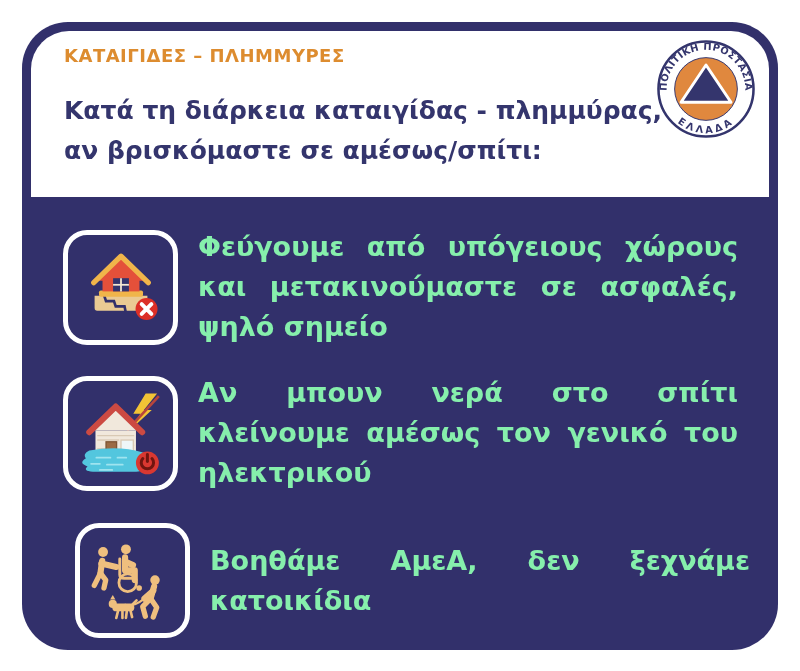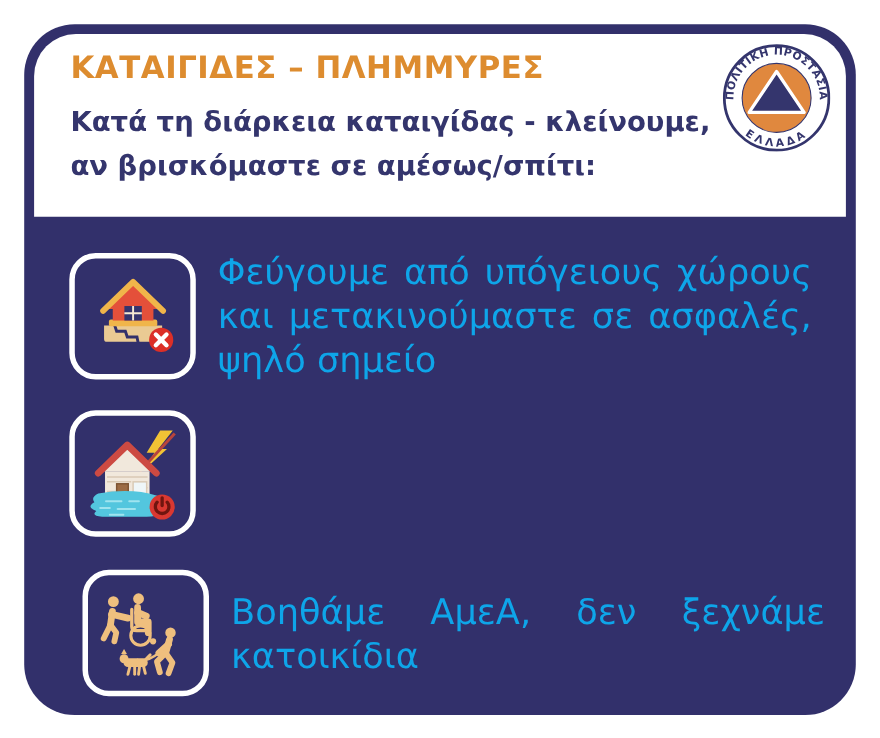--- a/index.html
+++ b/index.html
@@ -11,21 +11,21 @@
   .card{
     position:absolute;left:22px;top:22px;width:756px;height:628px;
     background:#32306B;border-radius:46px;overflow:hidden;
   }
   .card-header{
     position:absolute;left:9px;top:9px;width:738px;height:166px;
     background:#ffffff;border-radius:38px 38px 0 0;
   }
   .title{
     position:absolute;left:33px;top:14px;margin:0;
-    font-size:28px;font-weight:bold;color:#DD8C2F;letter-spacing:0.5px;
+    font-size:18px;font-weight:bold;color:#DD8C2F;letter-spacing:0.5px;
     white-space:nowrap;
   }
   .subtitle{
     position:absolute;left:33px;top:60px;margin:0;
     font-size:25px;font-weight:bold;color:#34356D;line-height:40px;
     white-space:nowrap;
   }
   .logo{
     position:absolute;right:14px;top:9px;width:98px;height:98px;
   }
@@ -40,38 +40,38 @@
   .tip-row.r2{margin-top:26px;}
   .tip-row.r3{margin-top:30px;padding-left:12px;}
   .tile{
     width:105px;height:105px;flex:none;
     border:5px solid #ffffff;border-radius:24px;
     display:flex;align-items:center;justify-content:center;
   }
   .tile svg{width:88px;height:88px;display:block;}
   .tip-text{
     width:540px;margin:0 0 0 20px;
-    color:#0ea5e9;font-size:32px;font-weight:normal;line-height:40px;
+    color:#86efac;font-size:27px;font-weight:bold;line-height:40px;
     text-align:justify;
   }
   .logo-arc-text{
     font-size:10px;font-weight:bold;fill:#34356D;letter-spacing:0.4px;
     font-family:"DejaVu Sans","Liberation Sans",sans-serif;
   }
   .logo-arc-text.bottom{letter-spacing:3px;}
 </style>
 </head>
 <body>
 
 <div class="card">
 
   <div class="card-header">
     <h1 class="title">ΚΑΤΑΙΓΙΔΕΣ – ΠΛΗΜΜΥΡΕΣ</h1>
     <p class="subtitle">
-      <span>Κατά τη διάρκεια καταιγίδας - κλείνουμε,</span><br>
+      <span>Κατά τη διάρκεια καταιγίδας - πλημμύρας,</span><br>
       <span>αν βρισκόμαστε σε αμέσως/σπίτι:</span>
     </p>
 
     <div class="logo">
       <svg viewBox="0 0 100 100">
         <defs>
           <path id="arc-top" d="M 10,50 A 40,40 0 1 1 90,50"></path>
           <path id="arc-bottom" d="M 9.2,69 A 45,45 0 0 0 90.8,69"></path>
         </defs>
         <circle cx="50" cy="50" r="48.5" fill="#ffffff" stroke="#34356D" stroke-width="2.6"></circle>
@@ -128,20 +128,21 @@
           <g stroke="#9FE4EF" stroke-width="2" stroke-linecap="round" fill="none">
             <path d="M22,78 h16 M46,78 h10"></path>
             <path d="M16,85 h10 M34,86 h18"></path>
             <path d="M26,92 h14"></path>
           </g>
           <circle cx="80" cy="84" r="13" fill="#D93831"></circle>
           <path fill="none" stroke="#70150F" stroke-width="3.4" stroke-linecap="round" d="M74.8,79 A7,7 0 1 0 85.2,79"></path>
           <line x1="80" y1="74.5" x2="80" y2="82.5" stroke="#70150F" stroke-width="3.4" stroke-linecap="round"></line>
         </svg>
       </div>
+      <p class="tip-text">Αν μπουν νερά στο σπίτι κλείνουμε αμέσως τον γενικό του ηλεκτρικού</p>
     </div>
 
     <div class="tip-row r3">
       <div class="tile">
         <svg viewBox="0 0 100 100">
           <g fill="#EFBF7E">
             <circle cx="16" cy="17" r="5.6"></circle>
             <circle cx="42" cy="14" r="5.6"></circle>
             <circle cx="75" cy="49" r="5.4"></circle>
             <circle cx="57" cy="58" r="3.2"></circle>

